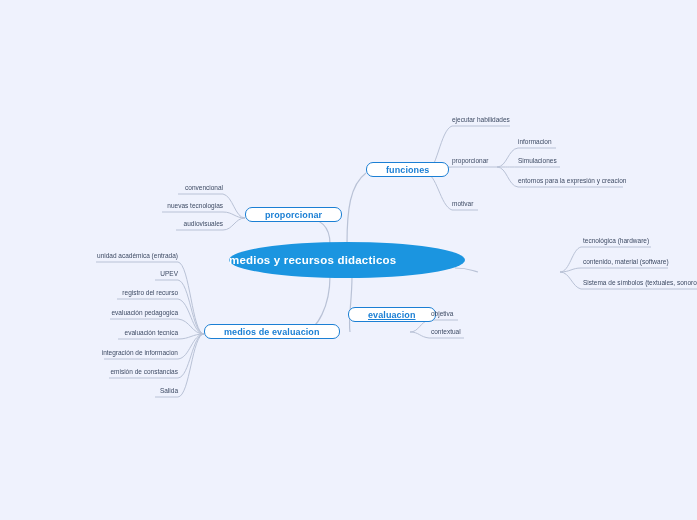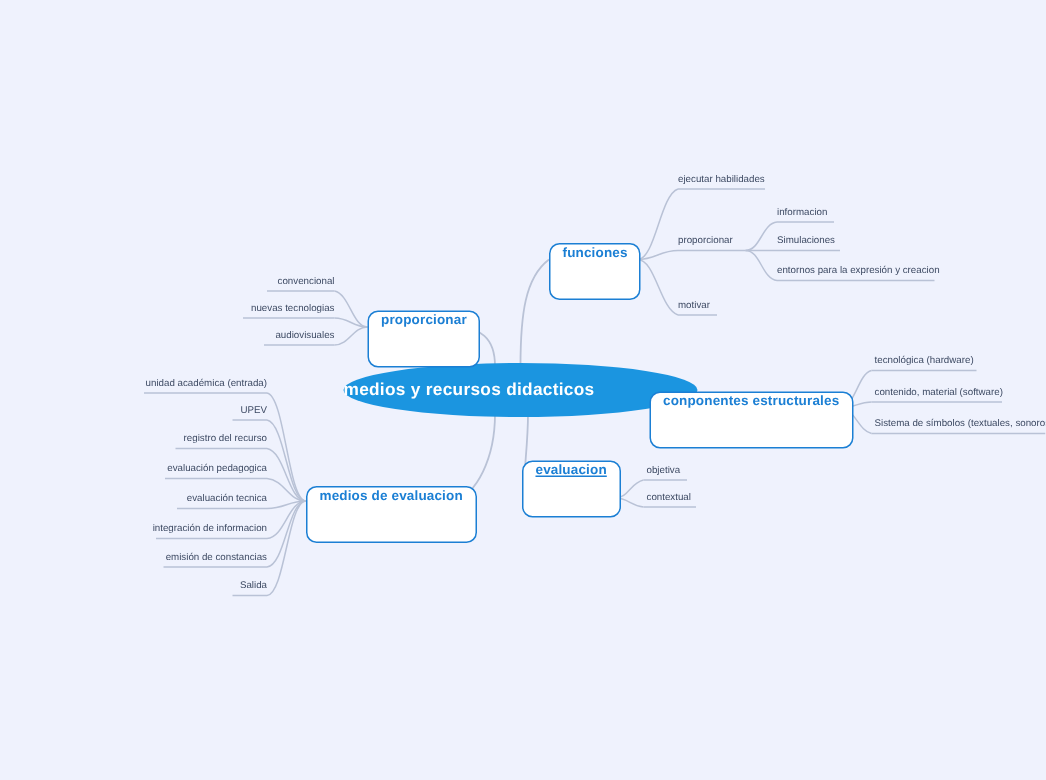--- a/index.html
+++ b/index.html
@@ -50,24 +50,24 @@
   }
   
   .branch {
     border: 1.6px solid #1b7fd4;
     border-radius: 7px;
     background: #ffffff;
     color: #1b7fd4;
     font-size: 9px;
     font-weight: bold;
     display: flex;
-    align-items: flex-start;
+    align-items: center;
     justify-content: center;
-    height: 38px;
-    padding: 0 8px;
+    height: 15px;
+    padding: 0 19px;
     letter-spacing: 0.1px;
   }
   
   .leaf {
     font-size: 6.5px;
     color: #3d4a63;
     line-height: 11px;
     height: 11px;
     display: flex;
     align-items: flex-end;
@@ -183,23 +183,20 @@
   <div class="node leaf left" style="left:143px; top:183px; width:80px;">
     <span>convencional</span>
   </div>
   <div class="node leaf left" style="left:143px; top:201px; width:80px;">
     <span>nuevas tecnologias</span>
   </div>
   <div class="node leaf left" style="left:143px; top:219px; width:80px;">
     <span>audiovisuales</span>
   </div>
 
-  <div class="node branch" style="left:433px; top:261px;">
-    <span>conponentes estructurales</span>
-  </div>
   <div class="node leaf right" style="left:583px; top:236px;">
     <span>tecnológica (hardware)</span>
   </div>
   <div class="node leaf right" style="left:583px; top:257px;">
     <span>contenido, material (software)</span>
   </div>
   <div class="node leaf right" style="left:583px; top:278px;">
     <span>Sistema de símbolos (textuales, sonoros</span>
   </div>
 

